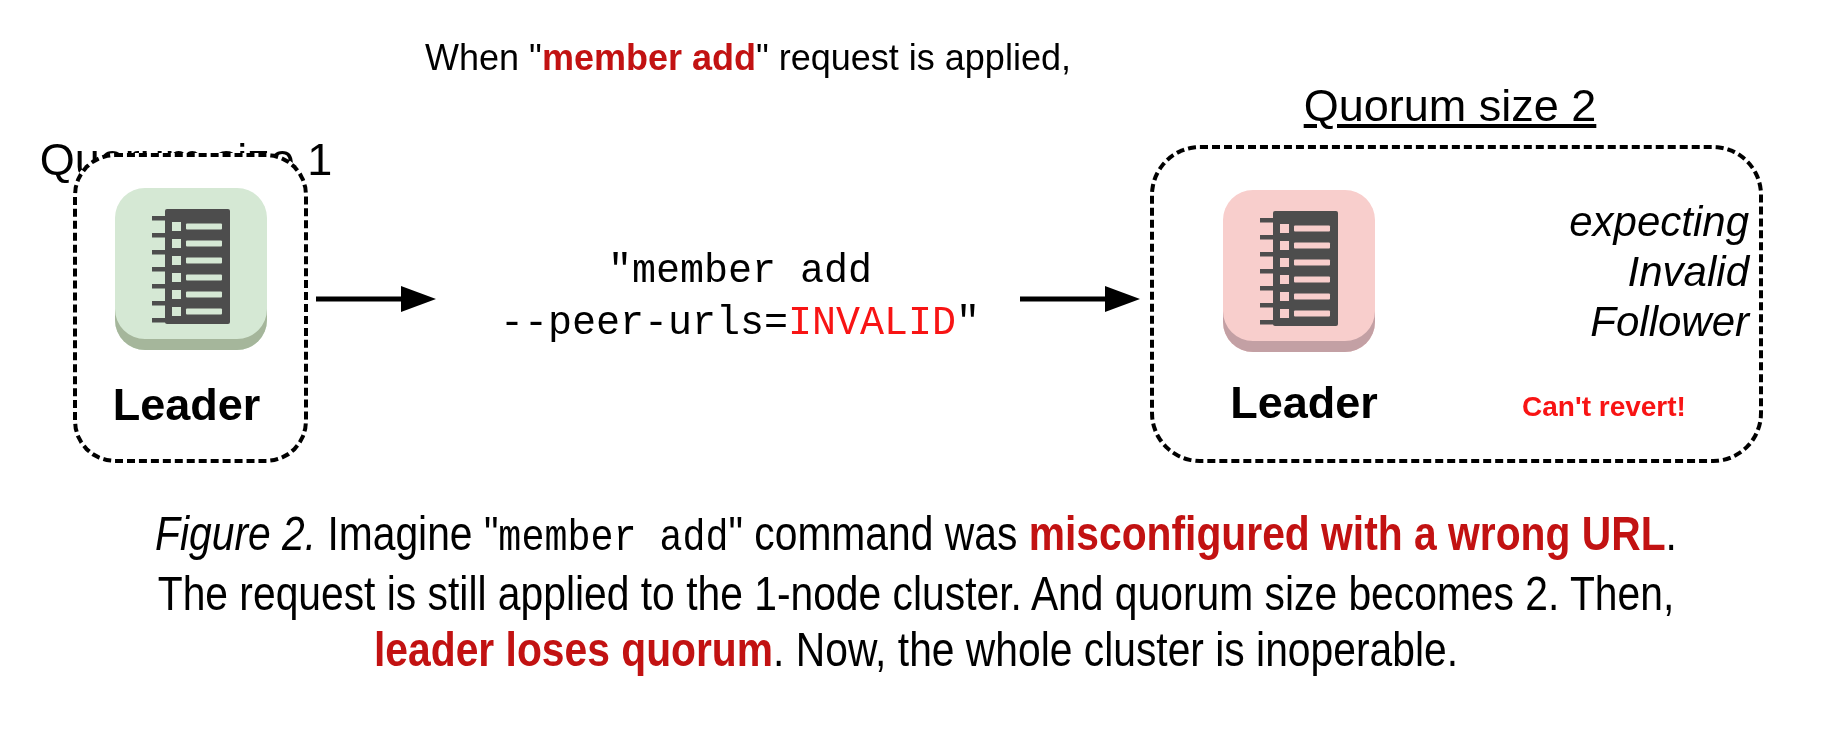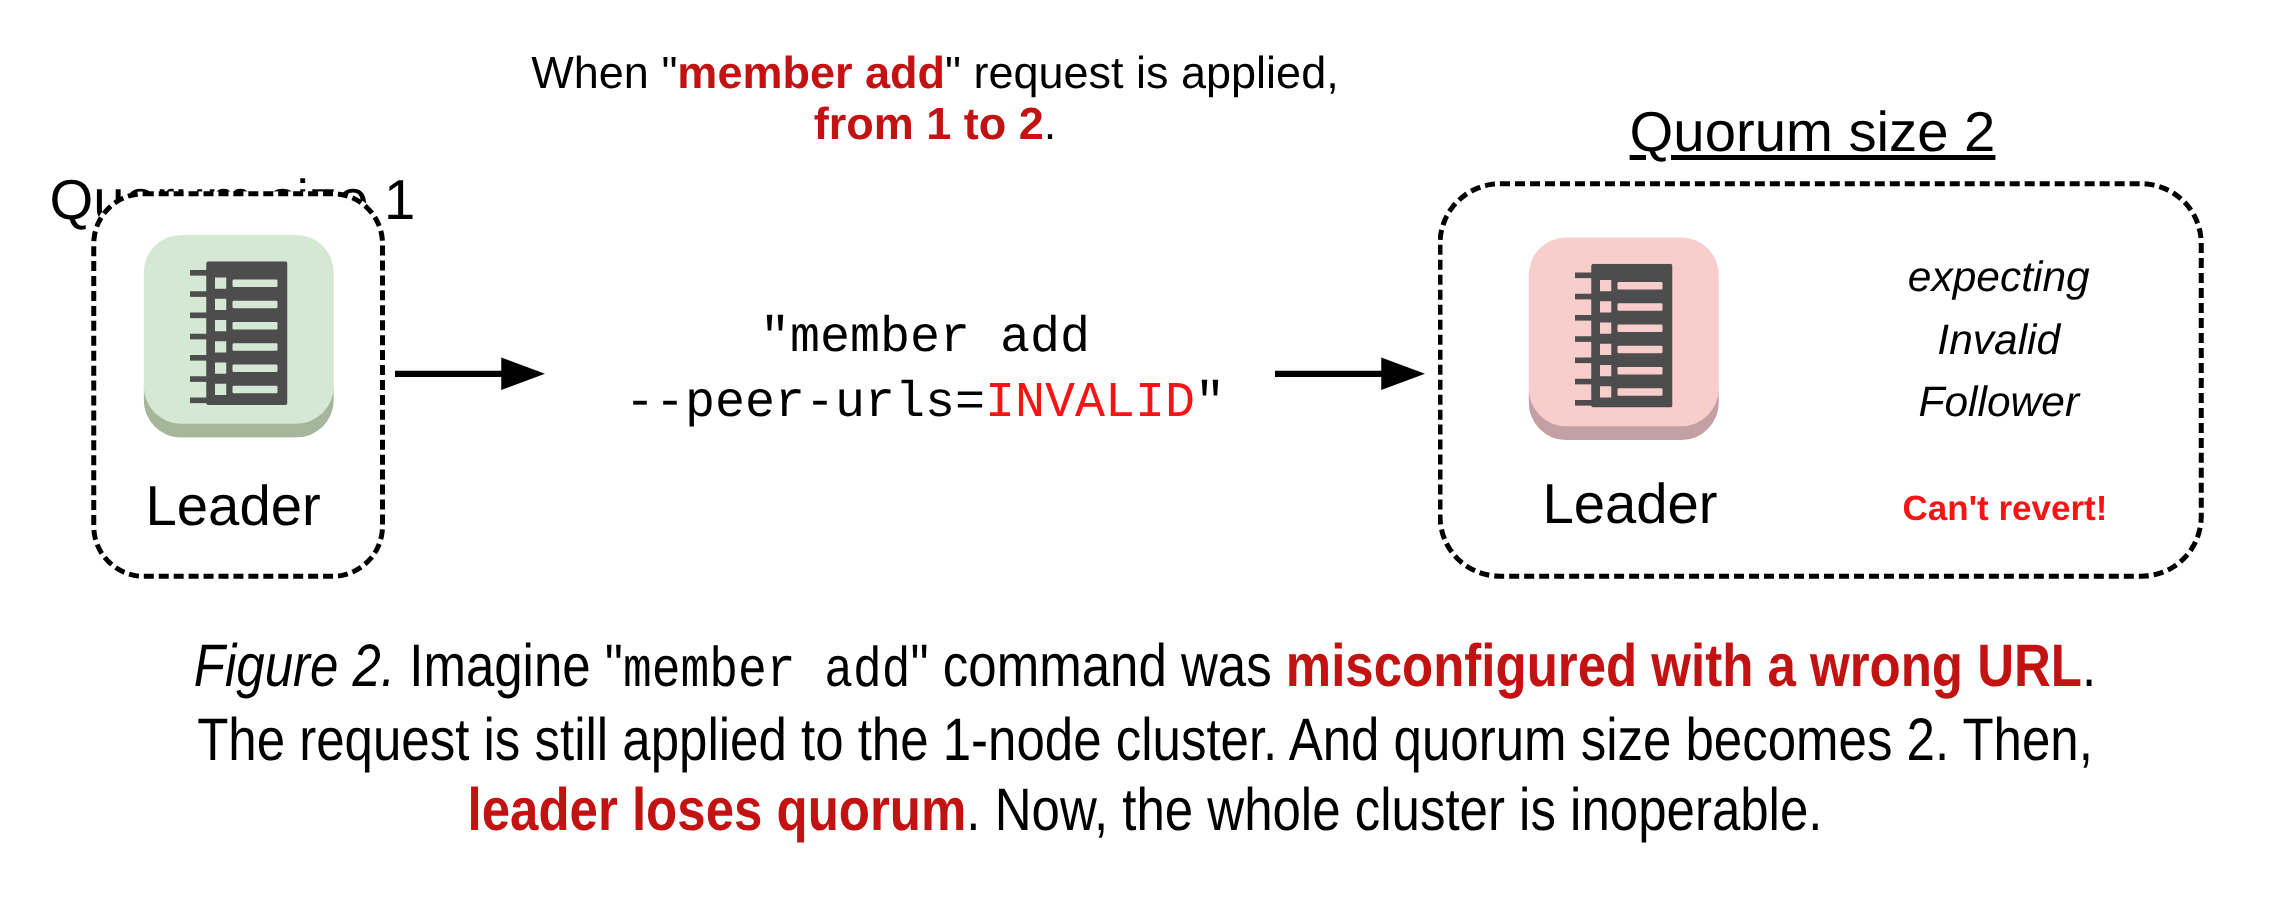--- a/index.html
+++ b/index.html
@@ -15,38 +15,38 @@
   #right-box{left:1150px;top:145px;width:605px;height:310px;border-radius:50px;}
 
   .node-icon{position:absolute;width:152px;height:162px;border-radius:30px;
              display:flex;align-items:center;justify-content:center;}
   .node-icon.green{background:#d5e8d4;box-shadow:inset 0 -11px 0 #a5b69b;}
   .node-icon.pink{background:#f8cecc;box-shadow:inset 0 -11px 0 #c3a0a4;}
   #left-box .node-icon{left:38px;top:31px;}
   #right-box .node-icon{left:69px;top:41px;}
   .node-icon svg{display:block;margin-bottom:6px;}
 
-  .node-label{position:absolute;font-size:45px;text-align:center;white-space:nowrap;}
+  .node-label{position:absolute;font-size:45px;text-align:center;white-space:nowrap;font-weight:bold;}
   #left-box .node-label{left:0;width:219px;top:222px;}
   #right-box .node-label{left:20px;width:260px;top:228px;}
 
   .arrow{position:absolute;width:120px;height:32px;}
   #arrow-1{left:316px;top:283px;}
   #arrow-2{left:1020px;top:283px;}
 
   .note{position:absolute;left:383px;top:37px;width:730px;text-align:center;
         font-size:36px;line-height:41px;white-space:nowrap;}
   .red-em{color:#c21212;font-weight:bold;}
 
   .command{position:absolute;left:375px;top:246px;width:730px;text-align:center;
            font-family:"Liberation Mono",monospace;font-size:40px;line-height:52px;white-space:nowrap;}
   .bright-red{color:#f81414;}
 
-  .expect{position:absolute;left:295px;top:48px;width:300px;text-align:center;
-          font-style:italic;font-size:34px;line-height:50px;}
+  .expect{position:absolute;left:295px;top:48px;width:300px;text-align:right;
+          font-style:italic;font-size:42px;line-height:50px;}
   .warning{position:absolute;left:295px;top:242px;width:310px;text-align:center;
            font-size:28px;font-weight:bold;color:#f81414;white-space:nowrap;}
 
   .caption{position:absolute;left:0;top:506px;width:1832px;text-align:center;
            font-size:48px;line-height:56px;transform:scaleX(0.85);transform-origin:50% 0;}
   .caption .line{white-space:nowrap;}
   .caption .mono{font-family:"Liberation Mono",monospace;font-size:0.94em;}
   .caption .fig{font-style:italic;}
 </style>
 </head>
@@ -88,21 +88,20 @@
     <div class="node-label">Leader</div>
   </div>
 
   <svg class="arrow" id="arrow-1" viewBox="0 0 120 32">
     <line x1="0" y1="16" x2="90" y2="16" stroke="#000" stroke-width="5"></line>
     <polygon points="85,3 120,16 85,29" fill="#000"></polygon>
   </svg>
 
   <div class="note">
     <div><span>When "</span><span class="red-em">member add</span><span>" request is applied,</span></div>
-    <div><span class="red-em">from 1 to 2</span><span>.</span></div>
   </div>
 
   <div class="command">
     <div><span>"member add</span></div>
     <div><span>--peer-urls=</span><span class="bright-red">INVALID</span><span>"</span></div>
   </div>
 
   <svg class="arrow" id="arrow-2" viewBox="0 0 120 32">
     <line x1="0" y1="16" x2="90" y2="16" stroke="#000" stroke-width="5"></line>
     <polygon points="85,3 120,16 85,29" fill="#000"></polygon>

